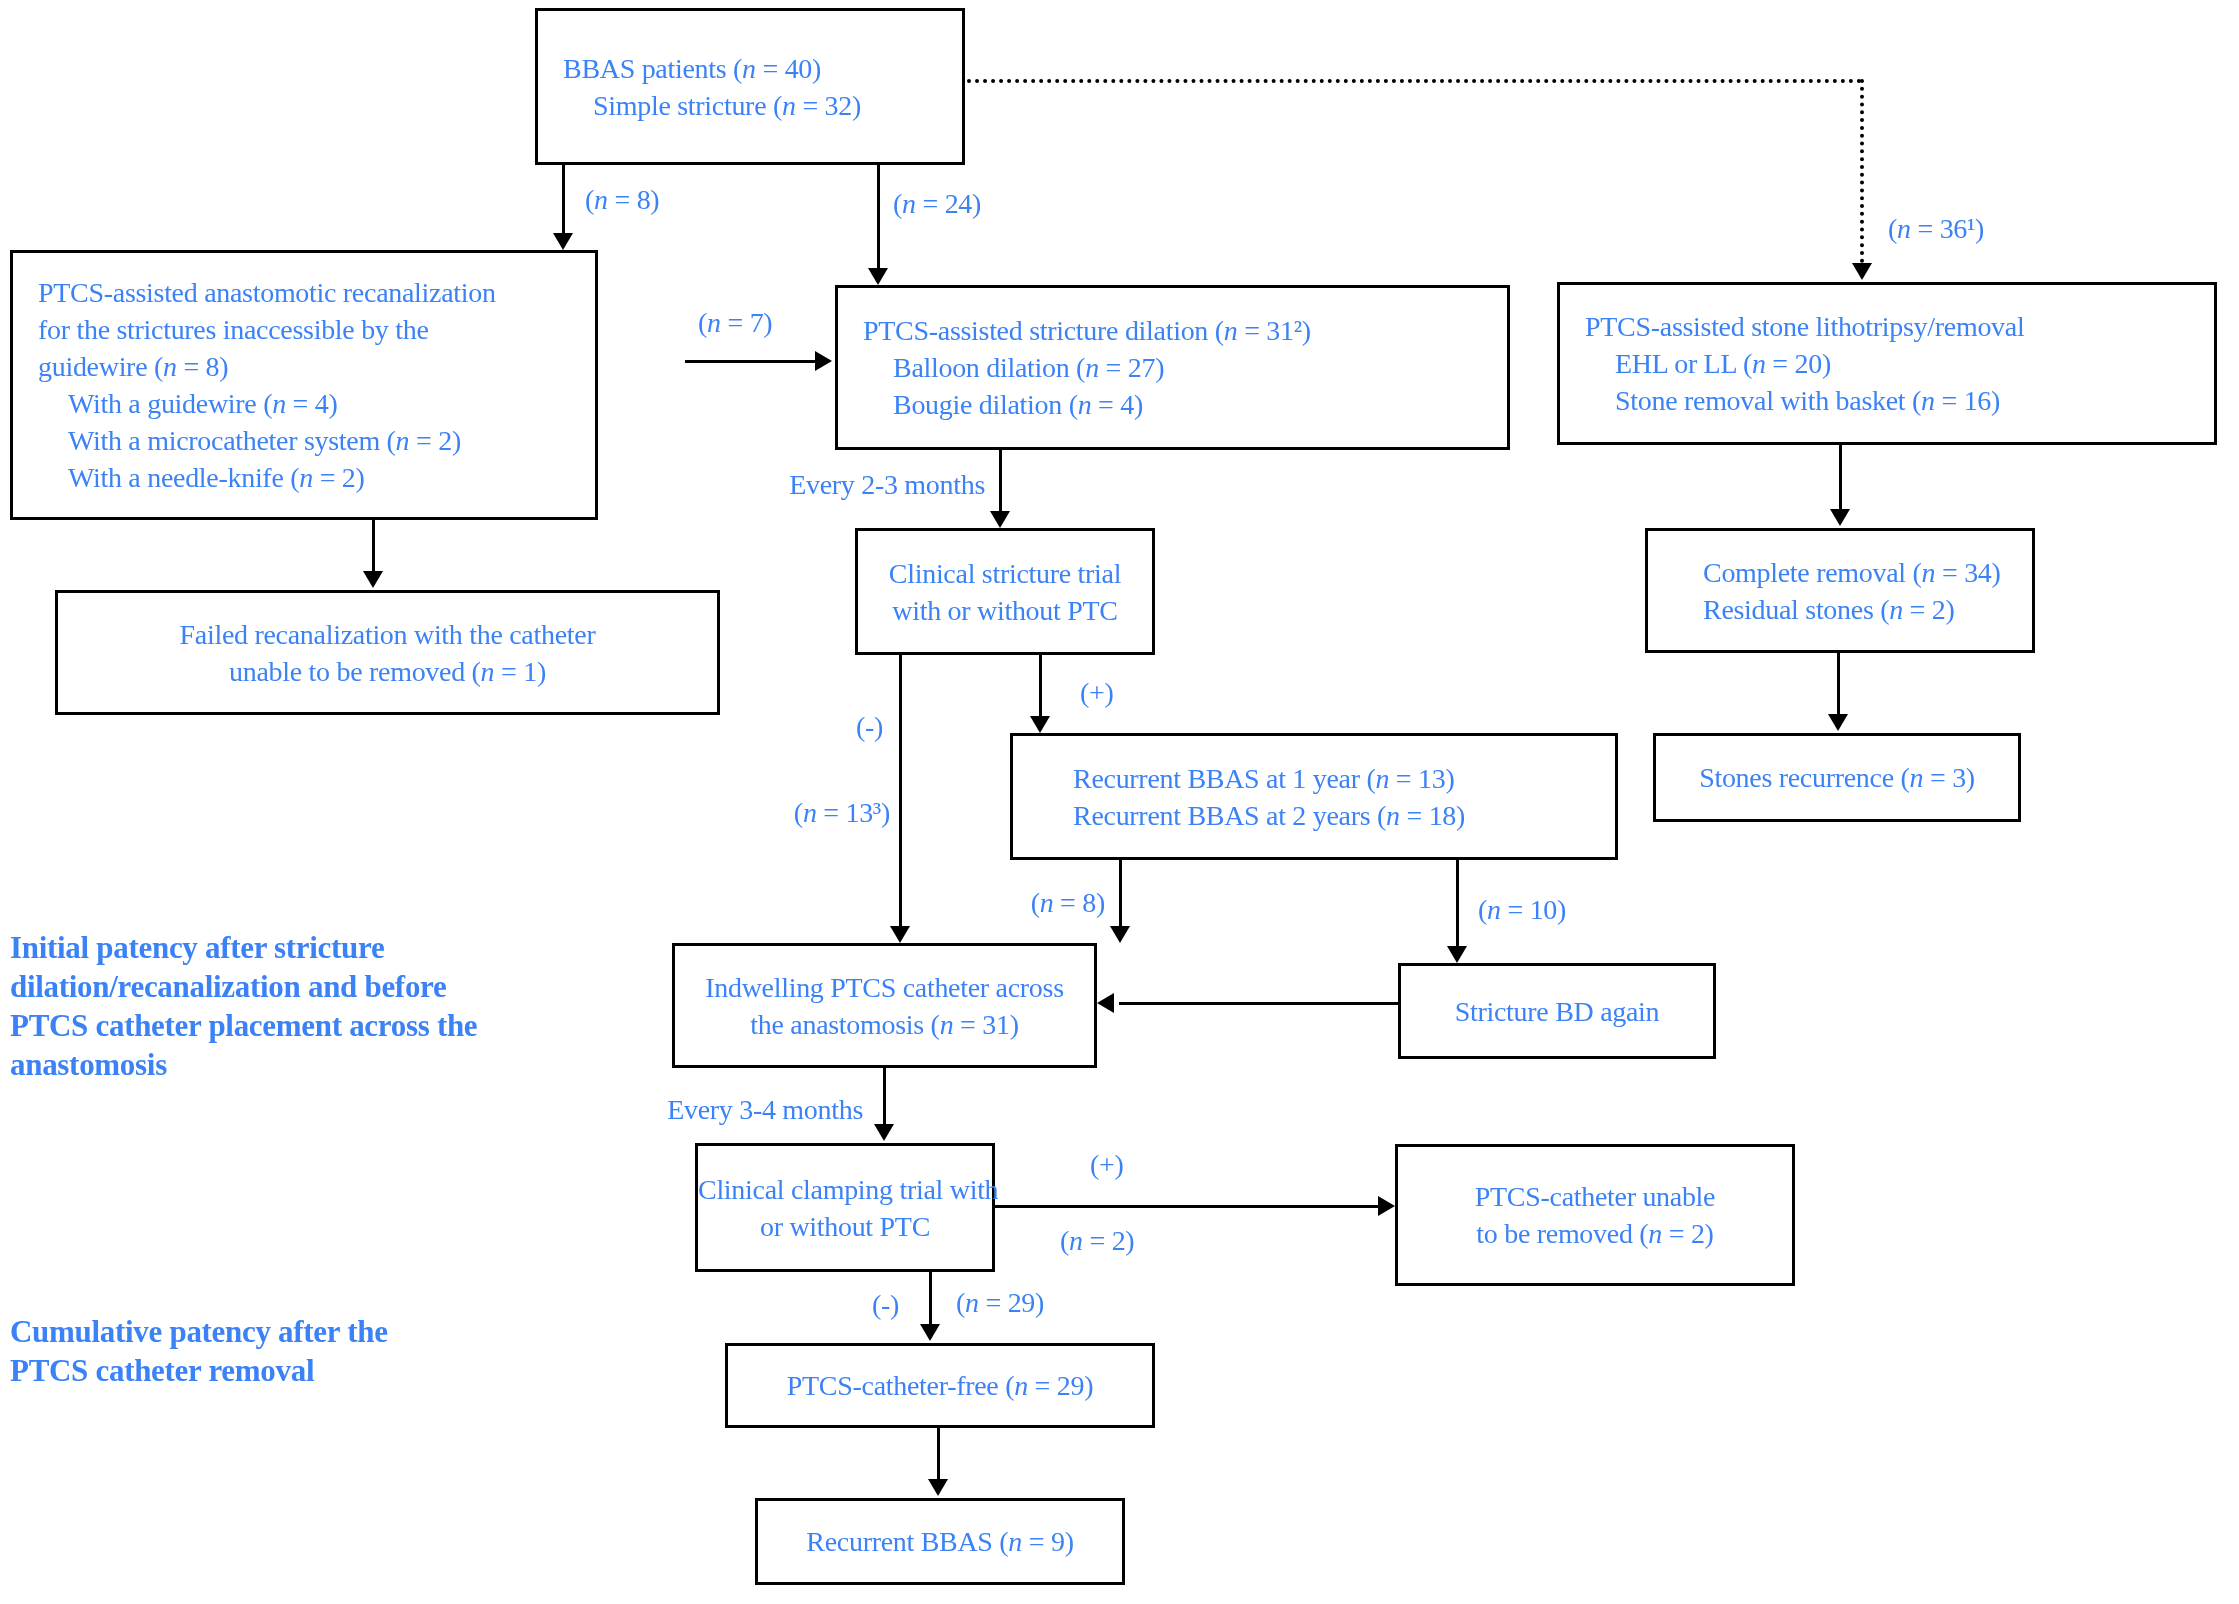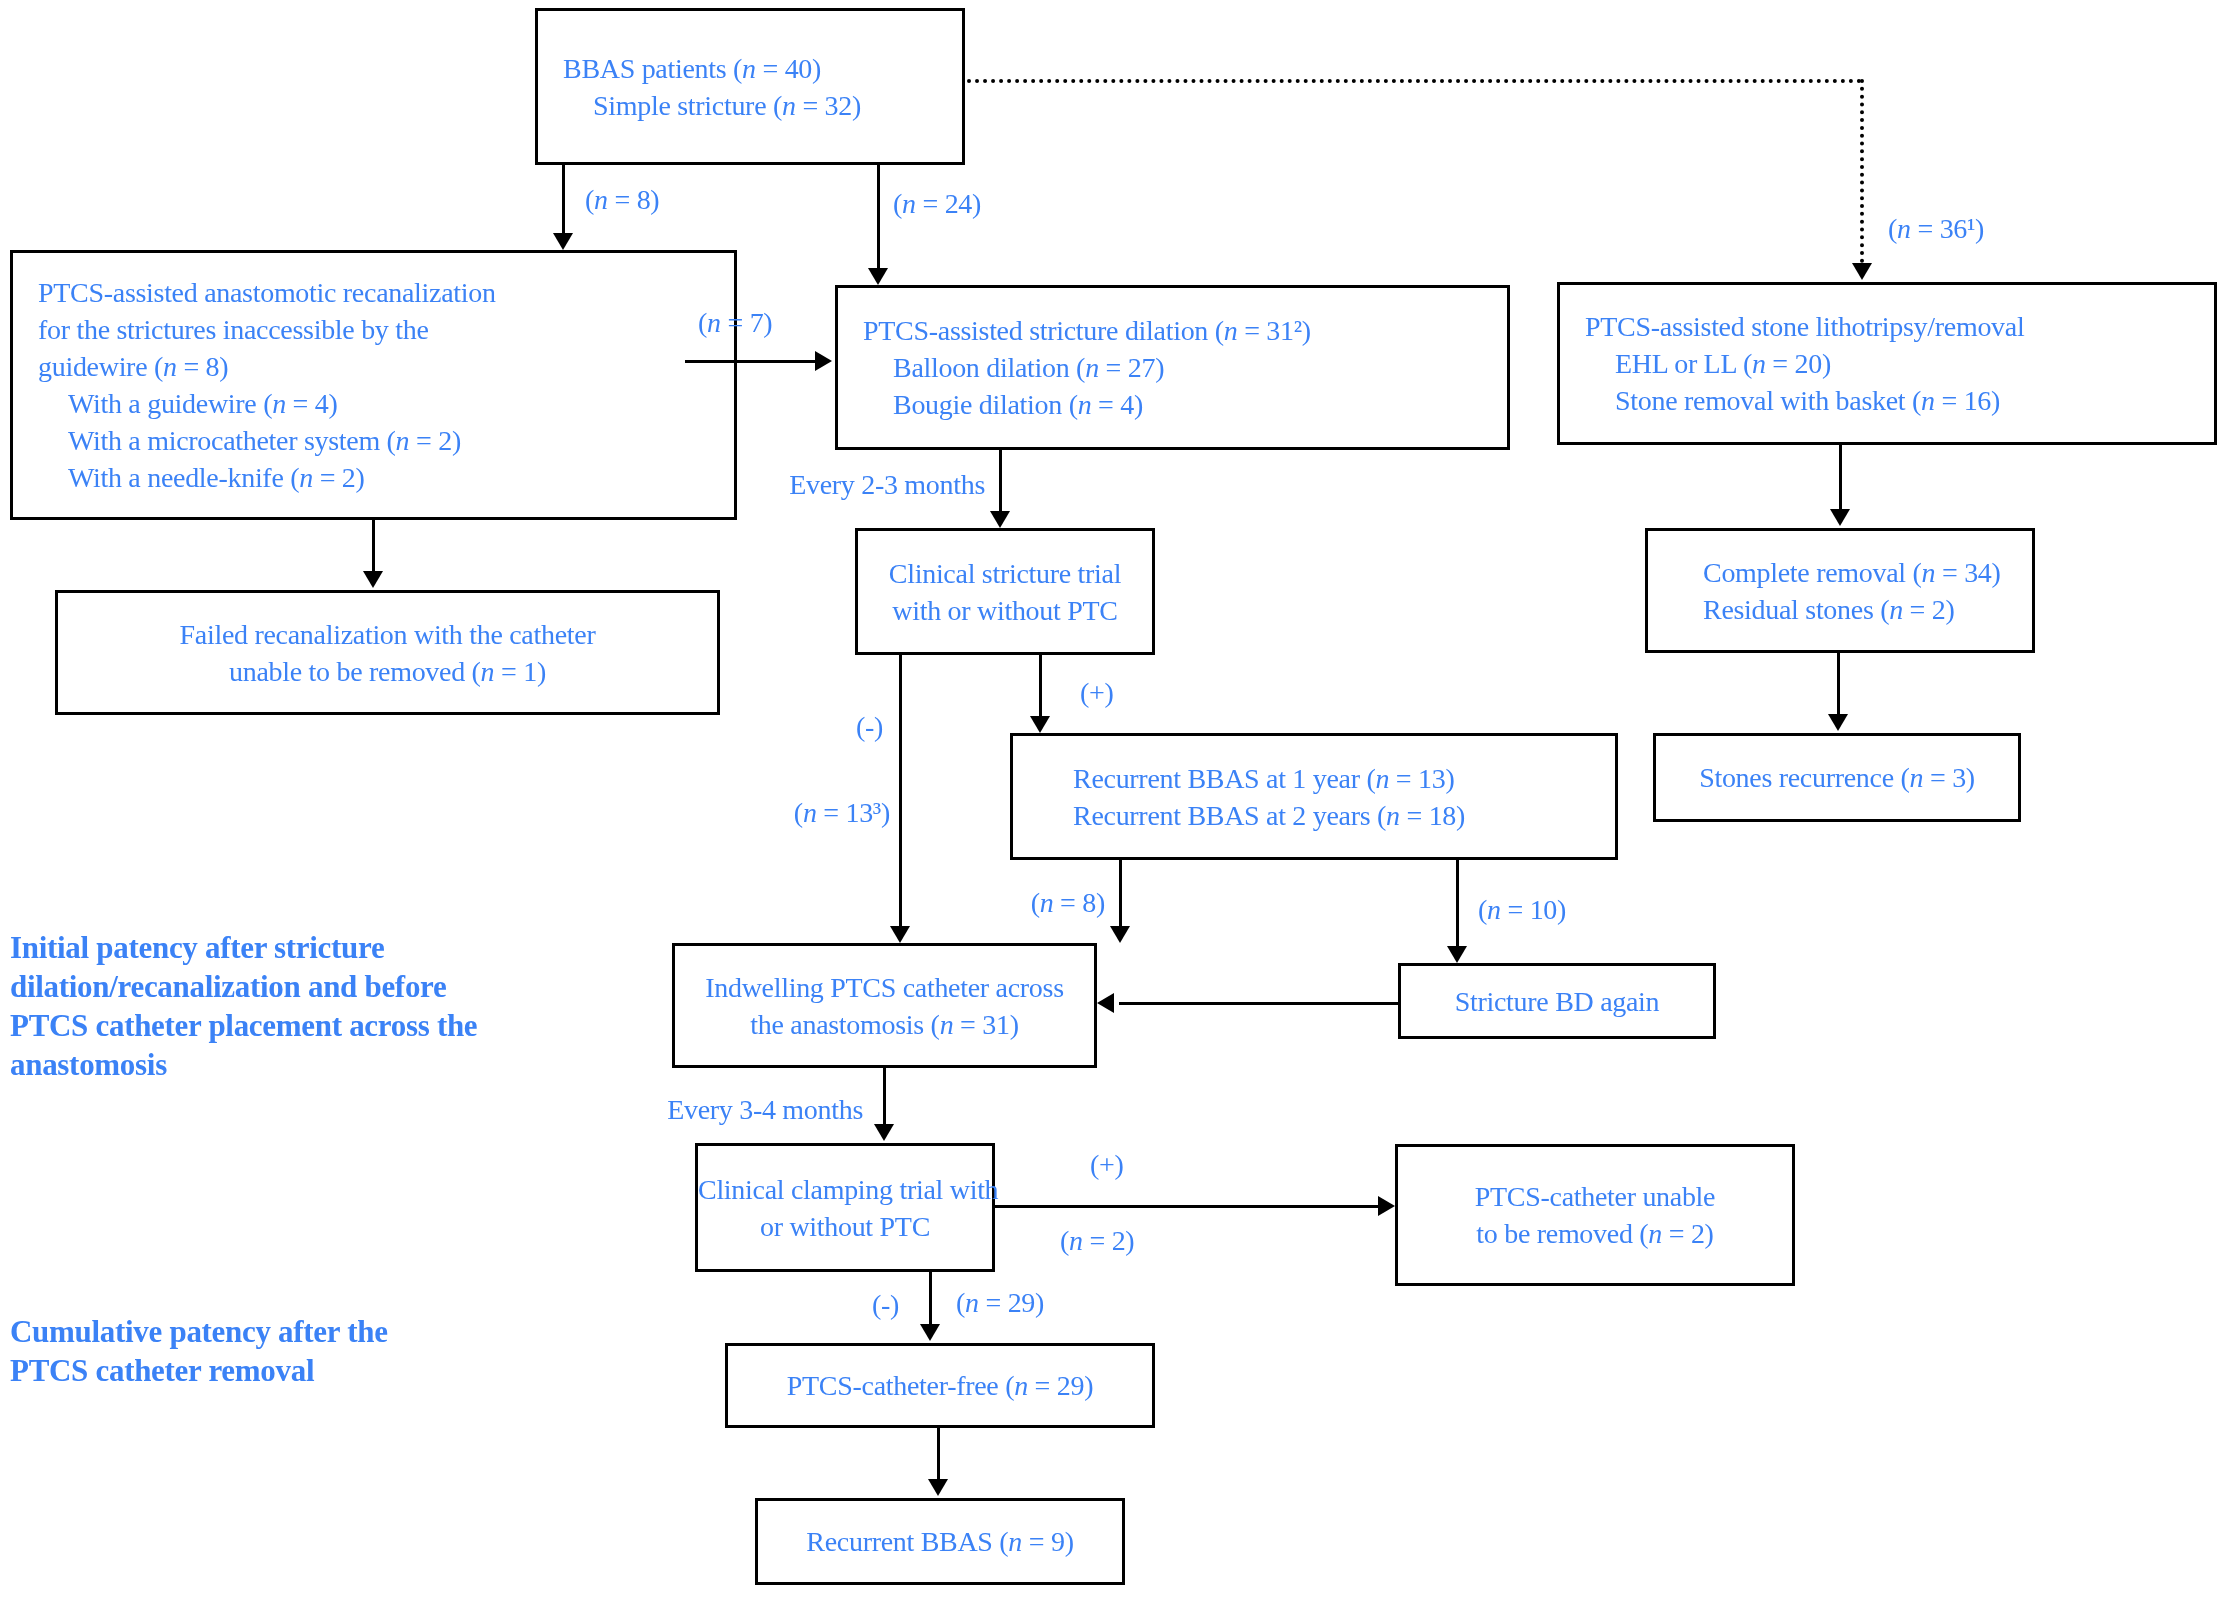--- a/index.html
+++ b/index.html
@@ -31,21 +31,21 @@
 </head>
 <body>
 
 <div id="canvas">
 
   <div class="box" style="left:535px;top:8px;width:430px;height:157px;padding-left:25px;">
     <div class="ln">BBAS patients (<i>n</i> = 40)</div>
     <div class="ln ind">Simple stricture (<i>n</i> = 32)</div>
   </div>
 
-  <div class="box" style="left:10px;top:250px;width:727px;height:270px;padding-left:25px;">
+  <div class="box" style="left:10px;top:250px;width:588px;height:270px;padding-left:25px;">
     <div class="ln">PTCS-assisted anastomotic recanalization</div>
     <div class="ln">for the strictures inaccessible by the</div>
     <div class="ln">guidewire (<i>n</i> = 8)</div>
     <div class="ln ind">With a guidewire (<i>n</i> = 4)</div>
     <div class="ln ind">With a microcatheter system (<i>n</i> = 2)</div>
     <div class="ln ind">With a needle-knife (<i>n</i> = 2)</div>
   </div>
 
   <div class="box" style="left:835px;top:285px;width:675px;height:165px;padding-left:25px;">
     <div class="ln">PTCS-assisted stricture dilation (<i>n</i> = 31²)</div>
@@ -81,21 +81,21 @@
 
   <div class="box center" style="left:1653px;top:733px;width:368px;height:89px;">
     <div class="ln">Stones recurrence (<i>n</i> = 3)</div>
   </div>
 
   <div class="box center" style="left:672px;top:943px;width:425px;height:125px;">
     <div class="ln">Indwelling PTCS catheter across</div>
     <div class="ln">the anastomosis (<i>n</i> = 31)</div>
   </div>
 
-  <div class="box center" style="left:1398px;top:963px;width:318px;height:76px;">
+  <div class="box center" style="left:1398px;top:963px;width:318px;height:96px;">
     <div class="ln">Stricture BD again</div>
   </div>
 
   <div class="box center" style="left:695px;top:1143px;width:300px;height:129px;">
     <div class="ln">Clinical clamping trial with</div>
     <div class="ln">or without PTC</div>
   </div>
 
   <div class="box center" style="left:1395px;top:1144px;width:400px;height:142px;">
     <div class="ln">PTCS-catheter unable</div>

